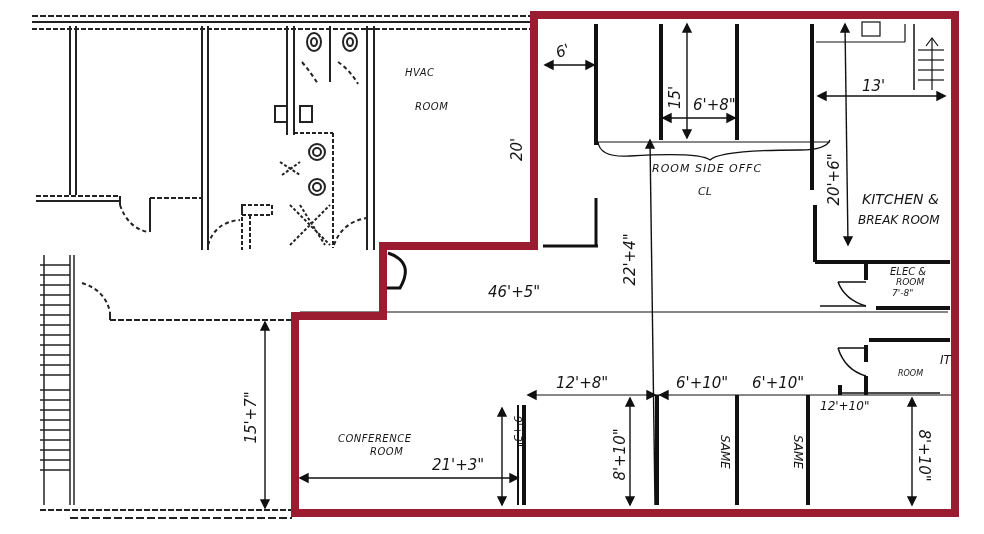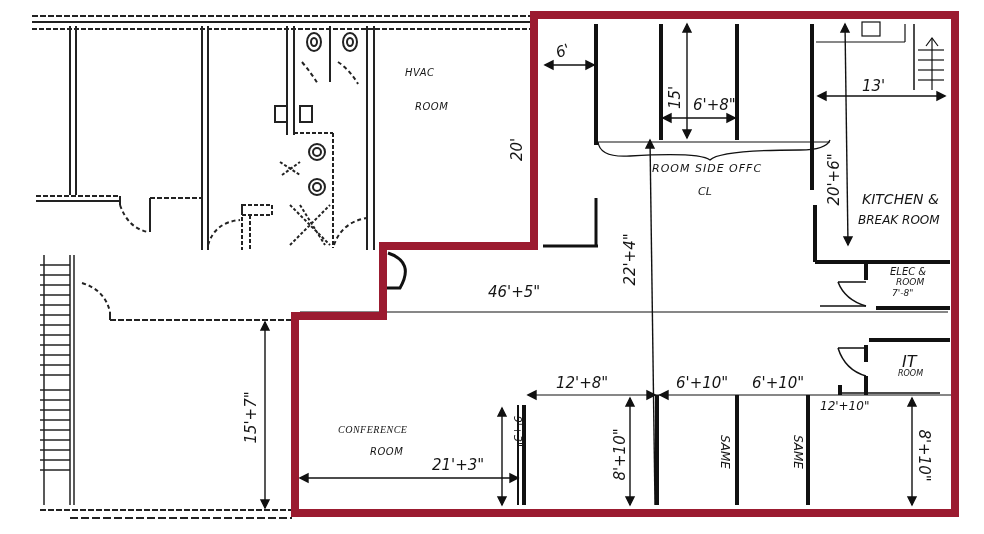--- a/index.html
+++ b/index.html
@@ -195,28 +195,28 @@
   <div class="lbl small" style="left:698px;top:186px;">CL</div>
 
   <div class="lbl dim" style="left:862px;top:79px;">13'</div>
   <div class="lbl dim" style="left:808px;top:172px;transform:rotate(-90deg);">20'+6"</div>
   <div class="lbl small" style="left:862px;top:192px;font-size:14px;">KITCHEN &amp;</div>
   <div class="lbl small" style="left:858px;top:214px;font-size:12px;">BREAK ROOM</div>
 
   <div class="lbl small" style="left:890px;top:267px;font-size:10px;">ELEC &amp;</div>
   <div class="lbl small" style="left:896px;top:278px;font-size:9px;">ROOM</div>
   <div class="lbl small" style="left:892px;top:289px;font-size:9px;">7'-8"</div>
-  <div class="lbl small" style="left:902px;top:354px;font-size:16px;">IT</div>
+  <div class="lbl small" style="left:940px;top:354px;font-size:12px;">IT</div>
   <div class="lbl small" style="left:898px;top:370px;font-size:8px;">ROOM</div>
 
   <div class="lbl dim" style="left:488px;top:285px;">46'+5"</div>
   <div class="lbl dim" style="left:604px;top:252px;transform:rotate(-90deg);">22'+4"</div>
   <div class="lbl dim" style="left:225px;top:410px;transform:rotate(-90deg);">15'+7"</div>
 
-  <div class="lbl room" style="left:338px;top:425px;font-family:Liberation Serif, serif;">CONFERENCE</div>
+  <div class="lbl room" style="left:338px;top:434px;">CONFERENCE</div>
   <div class="lbl room" style="left:370px;top:447px;">ROOM</div>
   <div class="lbl dim" style="left:432px;top:458px;">21'+3"</div>
   <div class="lbl small" style="left:502px;top:426px;transform:rotate(90deg);">9'+3"</div>
 
   <div class="lbl dim" style="left:556px;top:376px;">12'+8"</div>
   <div class="lbl dim" style="left:594px;top:447px;transform:rotate(-90deg);">8'+10"</div>
   <div class="lbl dim" style="left:676px;top:376px;">6'+10"</div>
   <div class="lbl dim" style="left:752px;top:376px;">6'+10"</div>
   <div class="lbl small" style="left:708px;top:446px;transform:rotate(90deg);font-size:12px;">SAME</div>
   <div class="lbl small" style="left:781px;top:446px;transform:rotate(90deg);font-size:12px;">SAME</div>

